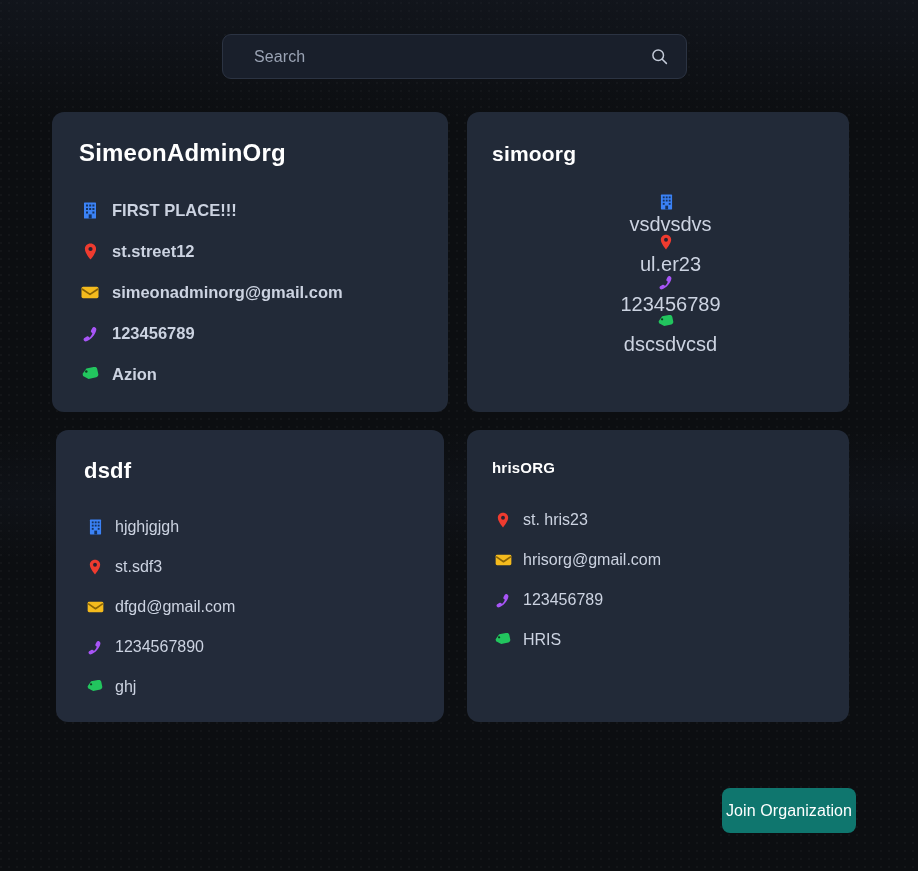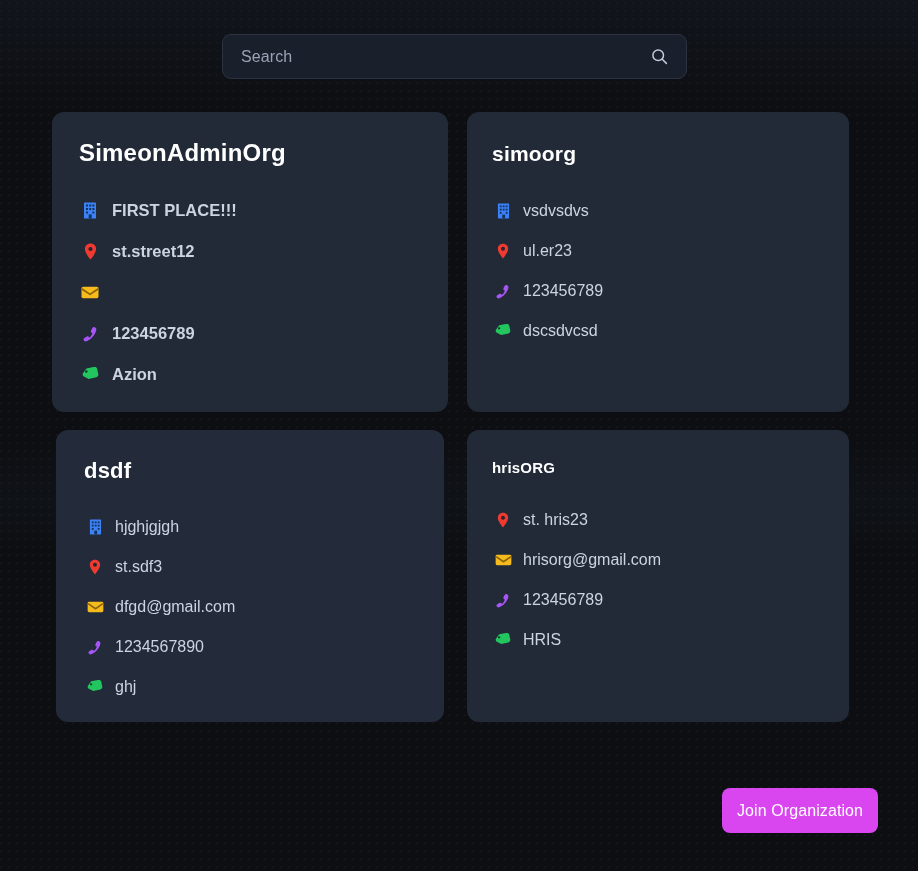--- a/index.html
+++ b/index.html
@@ -54,21 +54,21 @@
     height: 45px;
   }
   .search-box {
     width: 100%;
     height: 100%;
     background: #191f2b;
     border: 1px solid #2b3342;
     border-radius: 9px;
     display: flex;
     align-items: center;
-    padding: 0 14px 0 18px;
+    padding: 0 14px 0 31px;
   }
   .search-box input {
     flex: 1;
     background: transparent;
     border: none;
     outline: none;
     color: #e3e8f0;
     font-family: "Liberation Sans", sans-serif;
     font-size: 16px;
     letter-spacing: 0.1px;
@@ -118,43 +118,43 @@
   .card.c2 .info-list { margin: 23px 0 0 28px; }
   .card.c3 .info-list { margin: 24px 0 0 25px; }
 
   .info-row {
     display: flex;
     align-items: center;
     color: #ccd3e1;
     white-space: nowrap;
   }
   .card.c0 .info-row { height: 41px; font-size: 16.5px; font-weight: bold; }
-  .card.c1 .info-row { height: 40px; font-size: 16px; }
+  .card.c1 .info-row { height: 40px; font-size: 20px; flex-direction: column; }
   .card.c2 .info-row { height: 40px; font-size: 16px; }
   .card.c3 .info-row { height: 40px; font-size: 16px; }
 
   .row-icon {
     width: 22px;
     display: flex;
     align-items: center;
     justify-content: center;
     margin-right: 9px;
     flex: 0 0 22px;
   }
   .row-icon svg { display: block; }
   .card.c0 .row-icon { margin-right: 11px; }
 
   
   .join-btn {
     position: absolute;
     left: 722px;
     top: 788px;
-    width: 156px;
+    width: 134px;
     height: 45px;
-    background: #d946ef;
+    background: #0f766e;
     color: #ffffff;
     border: none;
     border-radius: 8px;
     font-family: "Liberation Sans", sans-serif;
     font-size: 16px;
     letter-spacing: 0.1px;
     cursor: pointer;
   }
 </style>
 </head>
@@ -209,20 +209,21 @@
           </span>
           <span>st.street12</span>
         </li>
         <li class="info-row">
           <span class="row-icon">
             <svg width="18" height="13" viewBox="0 0 18 13">
               <rect x="0.5" y="0.8" width="17" height="11.4" rx="1.6" fill="#f5bb1d"></rect>
               <path d="M1.4 3.2 L9 8.4 L16.6 3.2" stroke="#8a6406" stroke-width="1.7" fill="none" stroke-linecap="round" stroke-linejoin="round"></path>
             </svg>
           </span>
+          <span>simeonadminorg@gmail.com</span>
         </li>
         <li class="info-row">
           <span class="row-icon">
             <svg width="15" height="16" viewBox="0 0 15 16">
               <path d="M11.8 1.2c-.9-.5-1.9-.2-2.4.7L8.1 4.2c-.5.9-.2 2 .7 2.5l.6.3c-.3 1.6-1.6 3.8-3 4.7l-.4-.6c-.6-.8-1.7-1-2.5-.4L1.3 12c-.8.6-1 1.7-.4 2.5.6.8 1.6 1.1 2.6.8 4.6-1.5 8.8-6.5 9.8-11.2.2-1-.2-2-1.1-2.5l-.4-.4z" fill="#a855f7"></path>
             </svg>
           </span>
           <span>123456789</span>
         </li>
         <li class="info-row">

